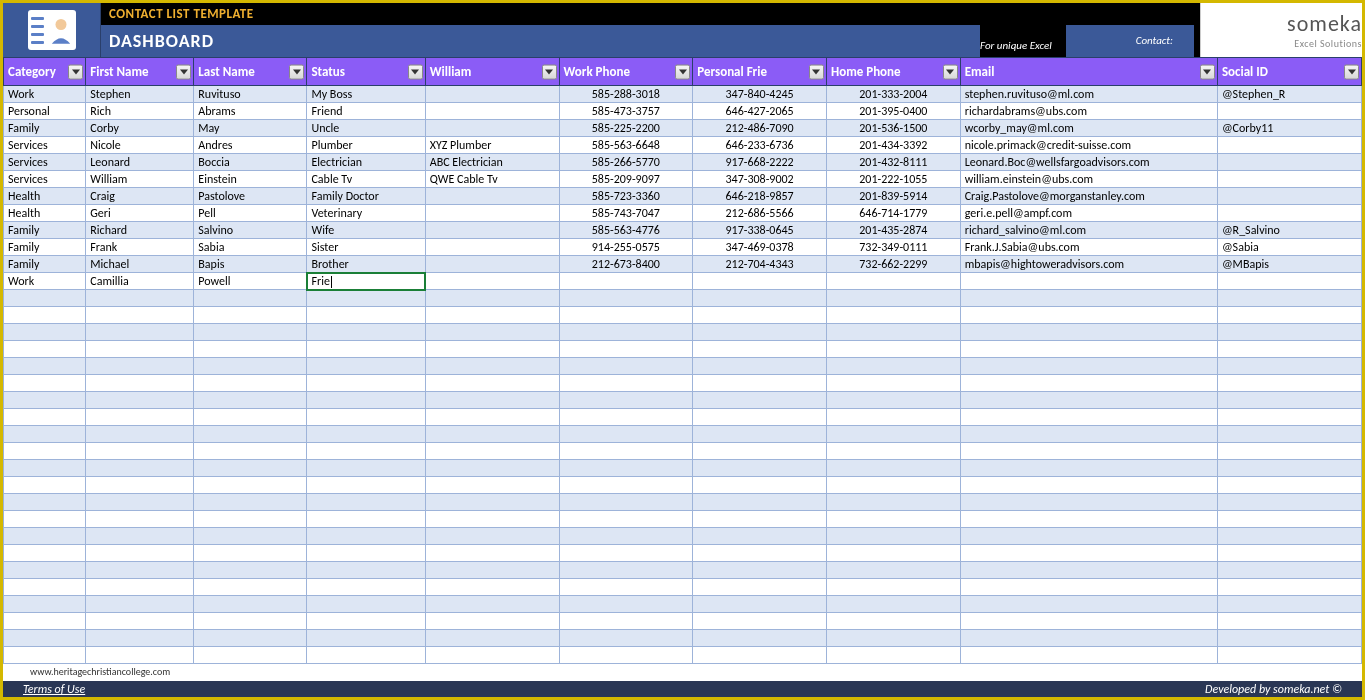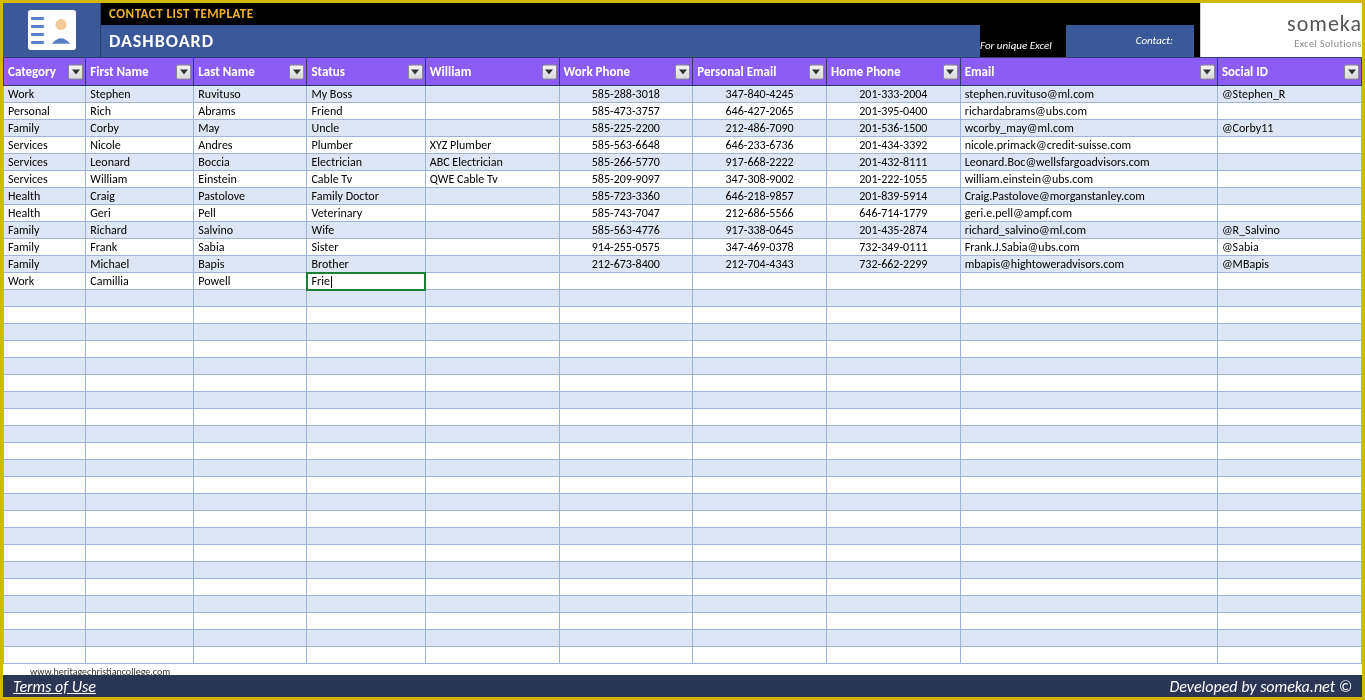--- a/index.html
+++ b/index.html
@@ -197,28 +197,28 @@
 }
 .editing-cursor {
   display: inline-block;
   width: 1px;
   height: 12px;
   background: #000;
   vertical-align: middle;
   margin-left: 1px;
 }
 .footer {
-  height: 22px;
+  height: 16px;
   background: #2a3654;
   color: #fff;
   display: flex;
   align-items: center;
   justify-content: space-between;
-  padding: 0 10px;
-  font-size: 16px;
+  padding: 0 20px;
+  font-size: 12px;
   font-style: italic;
 }
 .footer .terms { text-decoration: underline; cursor: pointer; }
 .watermark {
   position: absolute;
   left: 30px;
   bottom: 22px;
   color: #333;
   font-size: 10px;
   z-index: 5;
@@ -286,21 +286,21 @@
           <col class="col-socialid">
       </colgroup>
       <thead>
           <tr id="header-row">
             <th><span>Category</span><div class="filter-btn"></div></th>
             <th><span>First Name</span><div class="filter-btn"></div></th>
             <th><span>Last Name</span><div class="filter-btn"></div></th>
             <th><span>Status</span><div class="filter-btn"></div></th>
             <th><span>William</span><div class="filter-btn"></div></th>
             <th><span>Work Phone</span><div class="filter-btn"></div></th>
-            <th><span>Personal Email</span><div class="filter-btn"></div></th>
+            <th><span>Personal Frie</span><div class="filter-btn"></div></th>
             <th><span>Home Phone</span><div class="filter-btn"></div></th>
             <th><span>Email</span><div class="filter-btn"></div></th>
             <th><span>Social ID</span><div class="filter-btn"></div></th>
           </tr>
         </thead>
       <tbody id="table-body">
           <tr>
             <td>Work</td>
             <td>Stephen</td>
             <td>Ruvituso</td>

